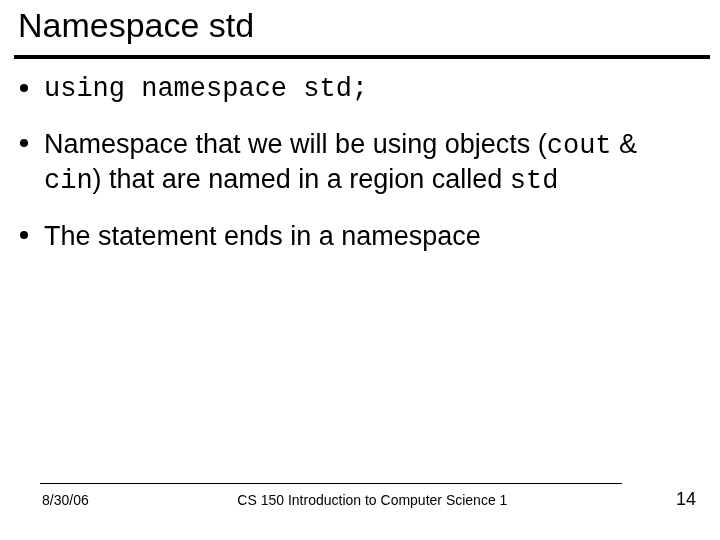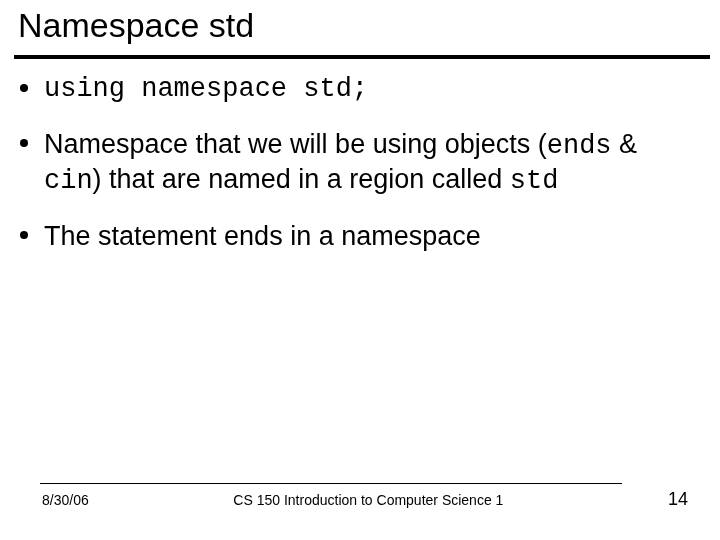--- a/index.html
+++ b/index.html
@@ -8,42 +8,42 @@
   .title-wrap { padding: 6px 10px 6px 18px; }
   .title { font-size: 34px; font-weight: 400; }
   .rule { height: 4px; background: #000; margin: 4px 10px 14px 14px; }
   .content { padding: 0 20px 0 44px; }
   .item { position: relative; margin-bottom: 22px; line-height: 1.22; }
   .dot { position: absolute; left: -24px; top: 11px; width: 8px; height: 8px; background: #000; border-radius: 50%; }
   .big { font-size: 27px; }
   .mono { font-family: "Courier New", Courier, monospace; }
   .body-text { font-size: 27px; }
   .footer-rule { position: absolute; left: 40px; right: 98px; bottom: 56px; height: 1px; background: #000; }
-  .footer { position: absolute; left: 0; right: 0; bottom: 30px; padding: 0 32px 0 42px; display: flex; align-items: baseline; font-size: 14px; color: #000; }
+  .footer { position: absolute; left: 0; right: 0; bottom: 30px; padding: 0 24px 0 42px; display: flex; align-items: baseline; font-size: 14px; color: #000; }
   .footer .center { flex: 1; text-align: center; }
   .footer .right { text-align: right; min-width: 40px; font-size: 18px; }
 </style>
 </head>
 <body>
 
 <div class="title-wrap">
   <div class="title">Namespace std</div>
 </div>
 <div class="rule"></div>
 
 <div class="content">
 
   <div class="item">
     <span class="dot"></span>
     <span class="big mono">using namespace std;</span>
   </div>
 
   <div class="item body-text">
     <span class="dot"></span>
-    <span>Namespace that we will be using objects (</span><span class="mono">ends</span><span> &amp; </span><span class="mono">cin</span><span>) that are named in a region called </span><span class="mono">std</span>
+    <span>Namespace that we will be using objects (</span><span class="mono">cout</span><span> &amp; </span><span class="mono">cin</span><span>) that are named in a region called </span><span class="mono">std</span>
   </div>
 
   <div class="item body-text">
     <span class="dot"></span>
     <span>The statement ends in a namespace</span>
   </div>
 
 
 </div>
 

